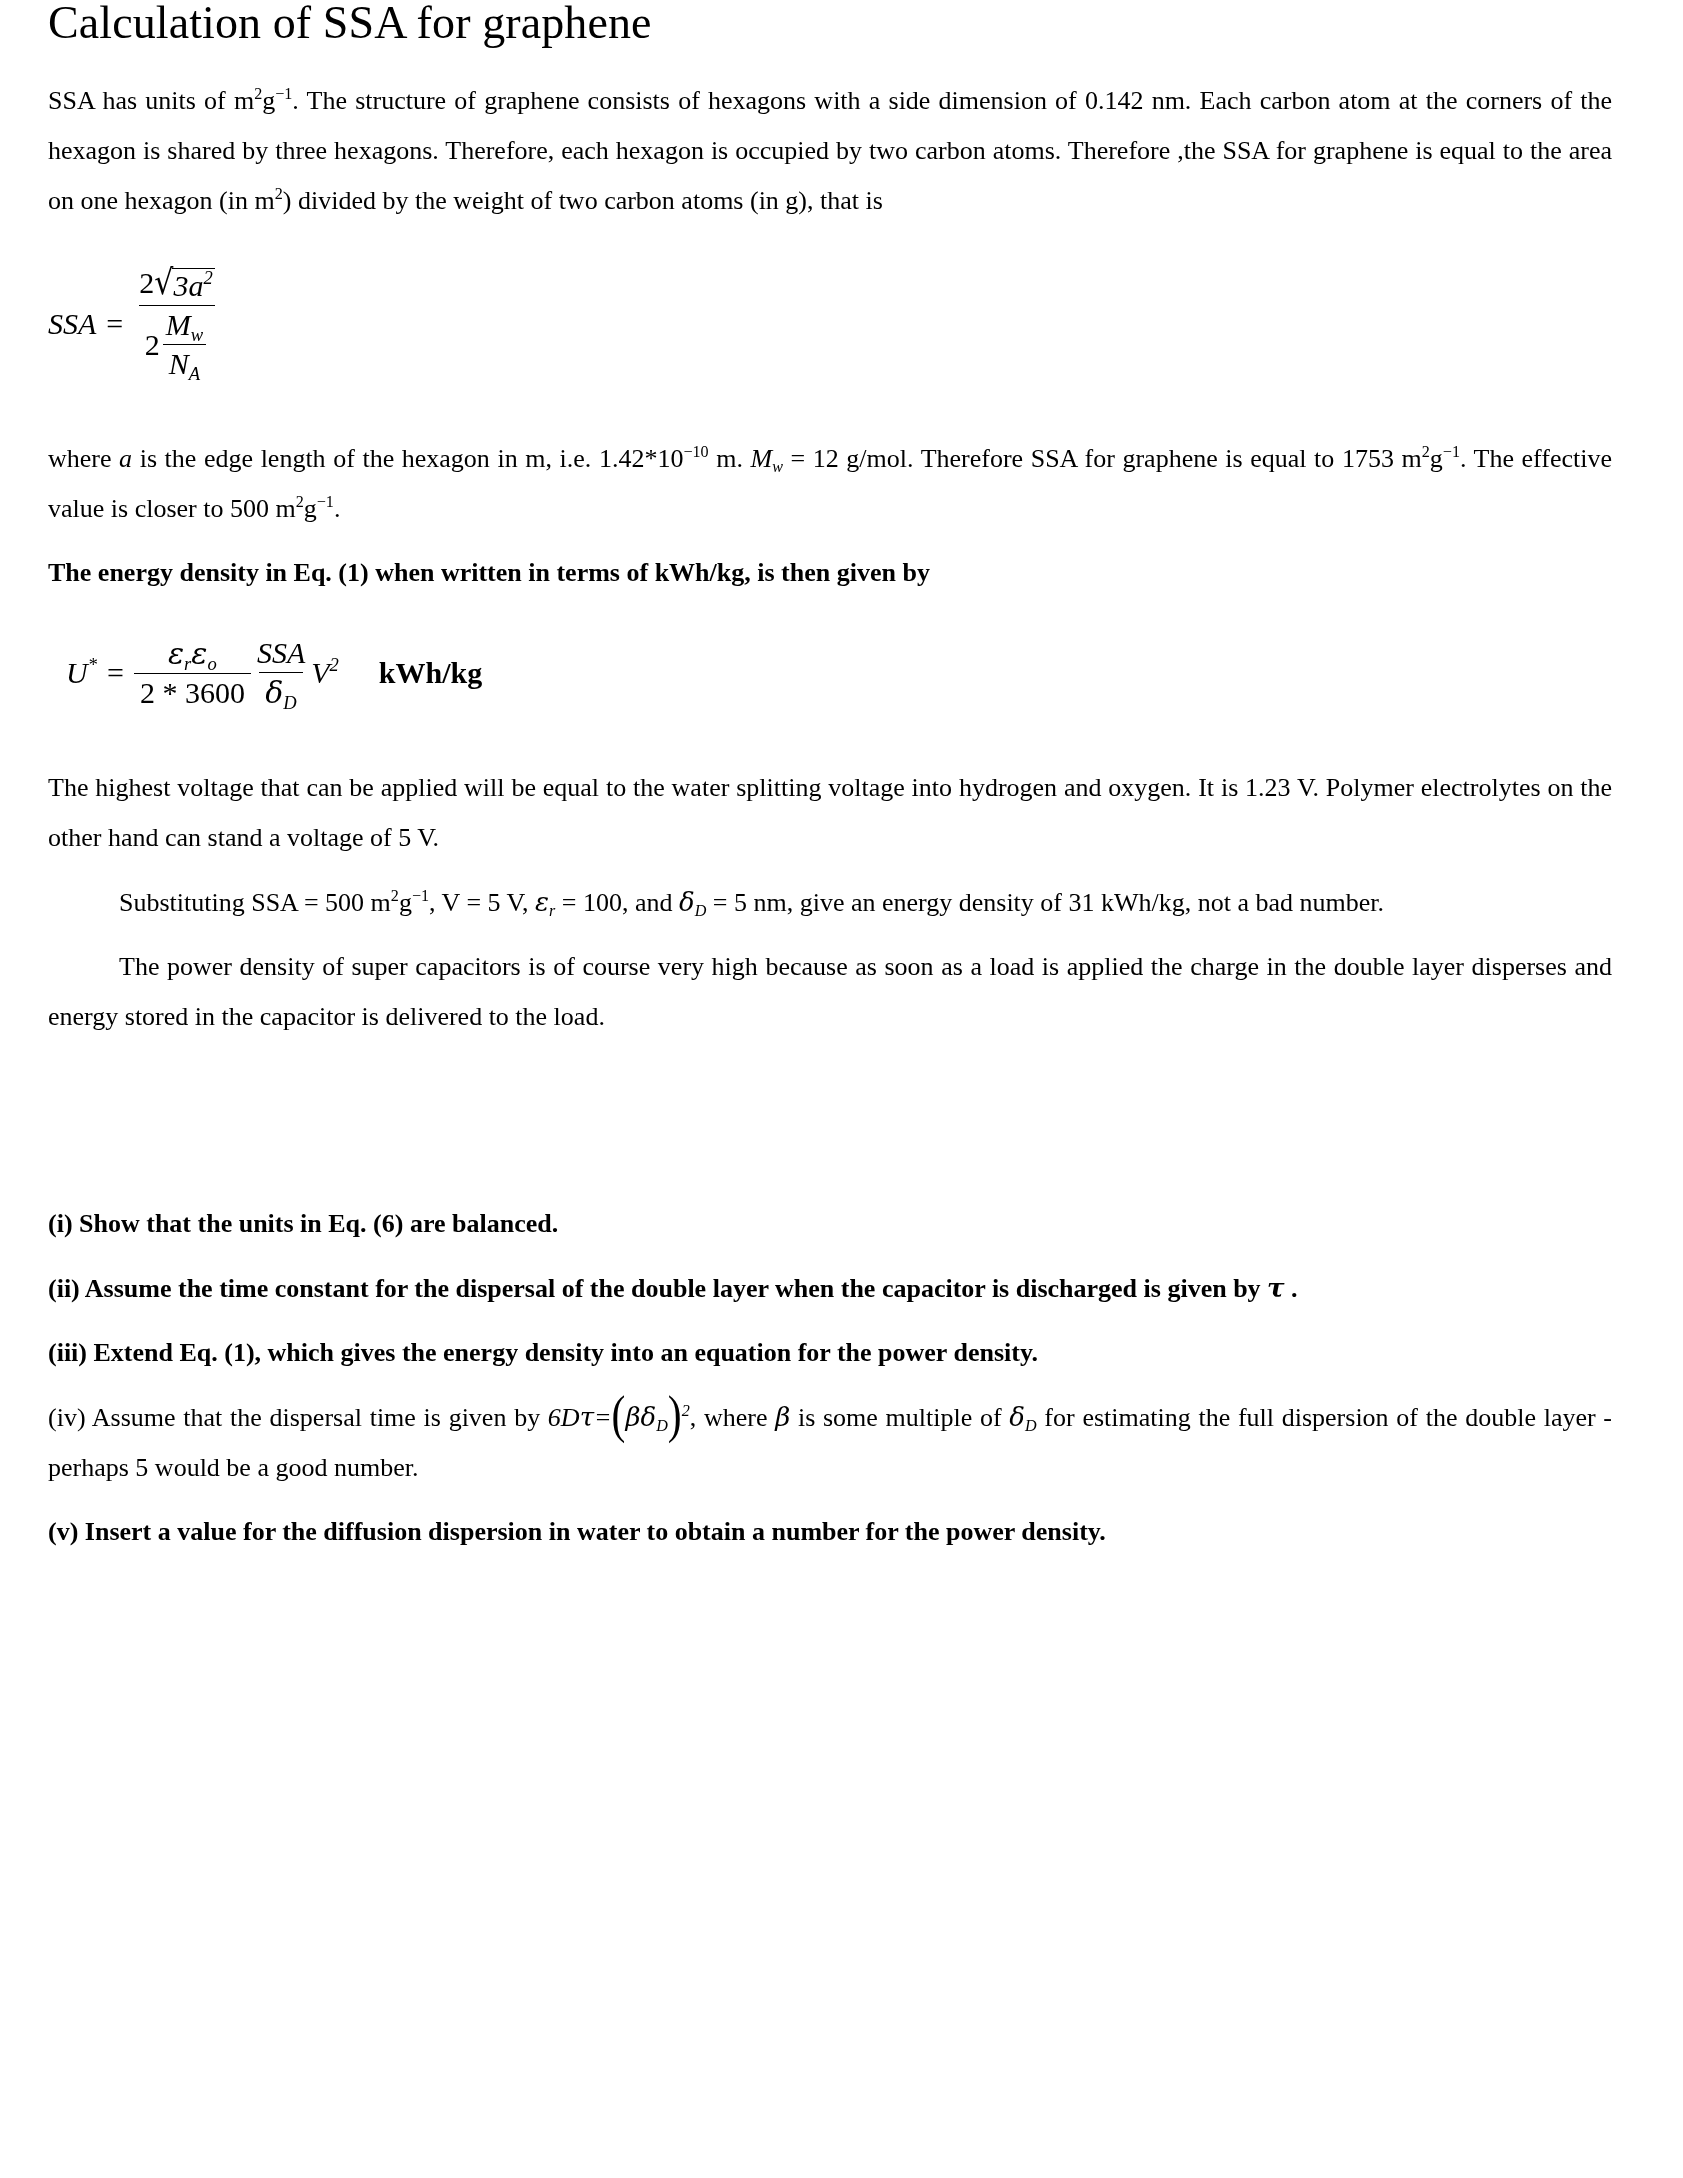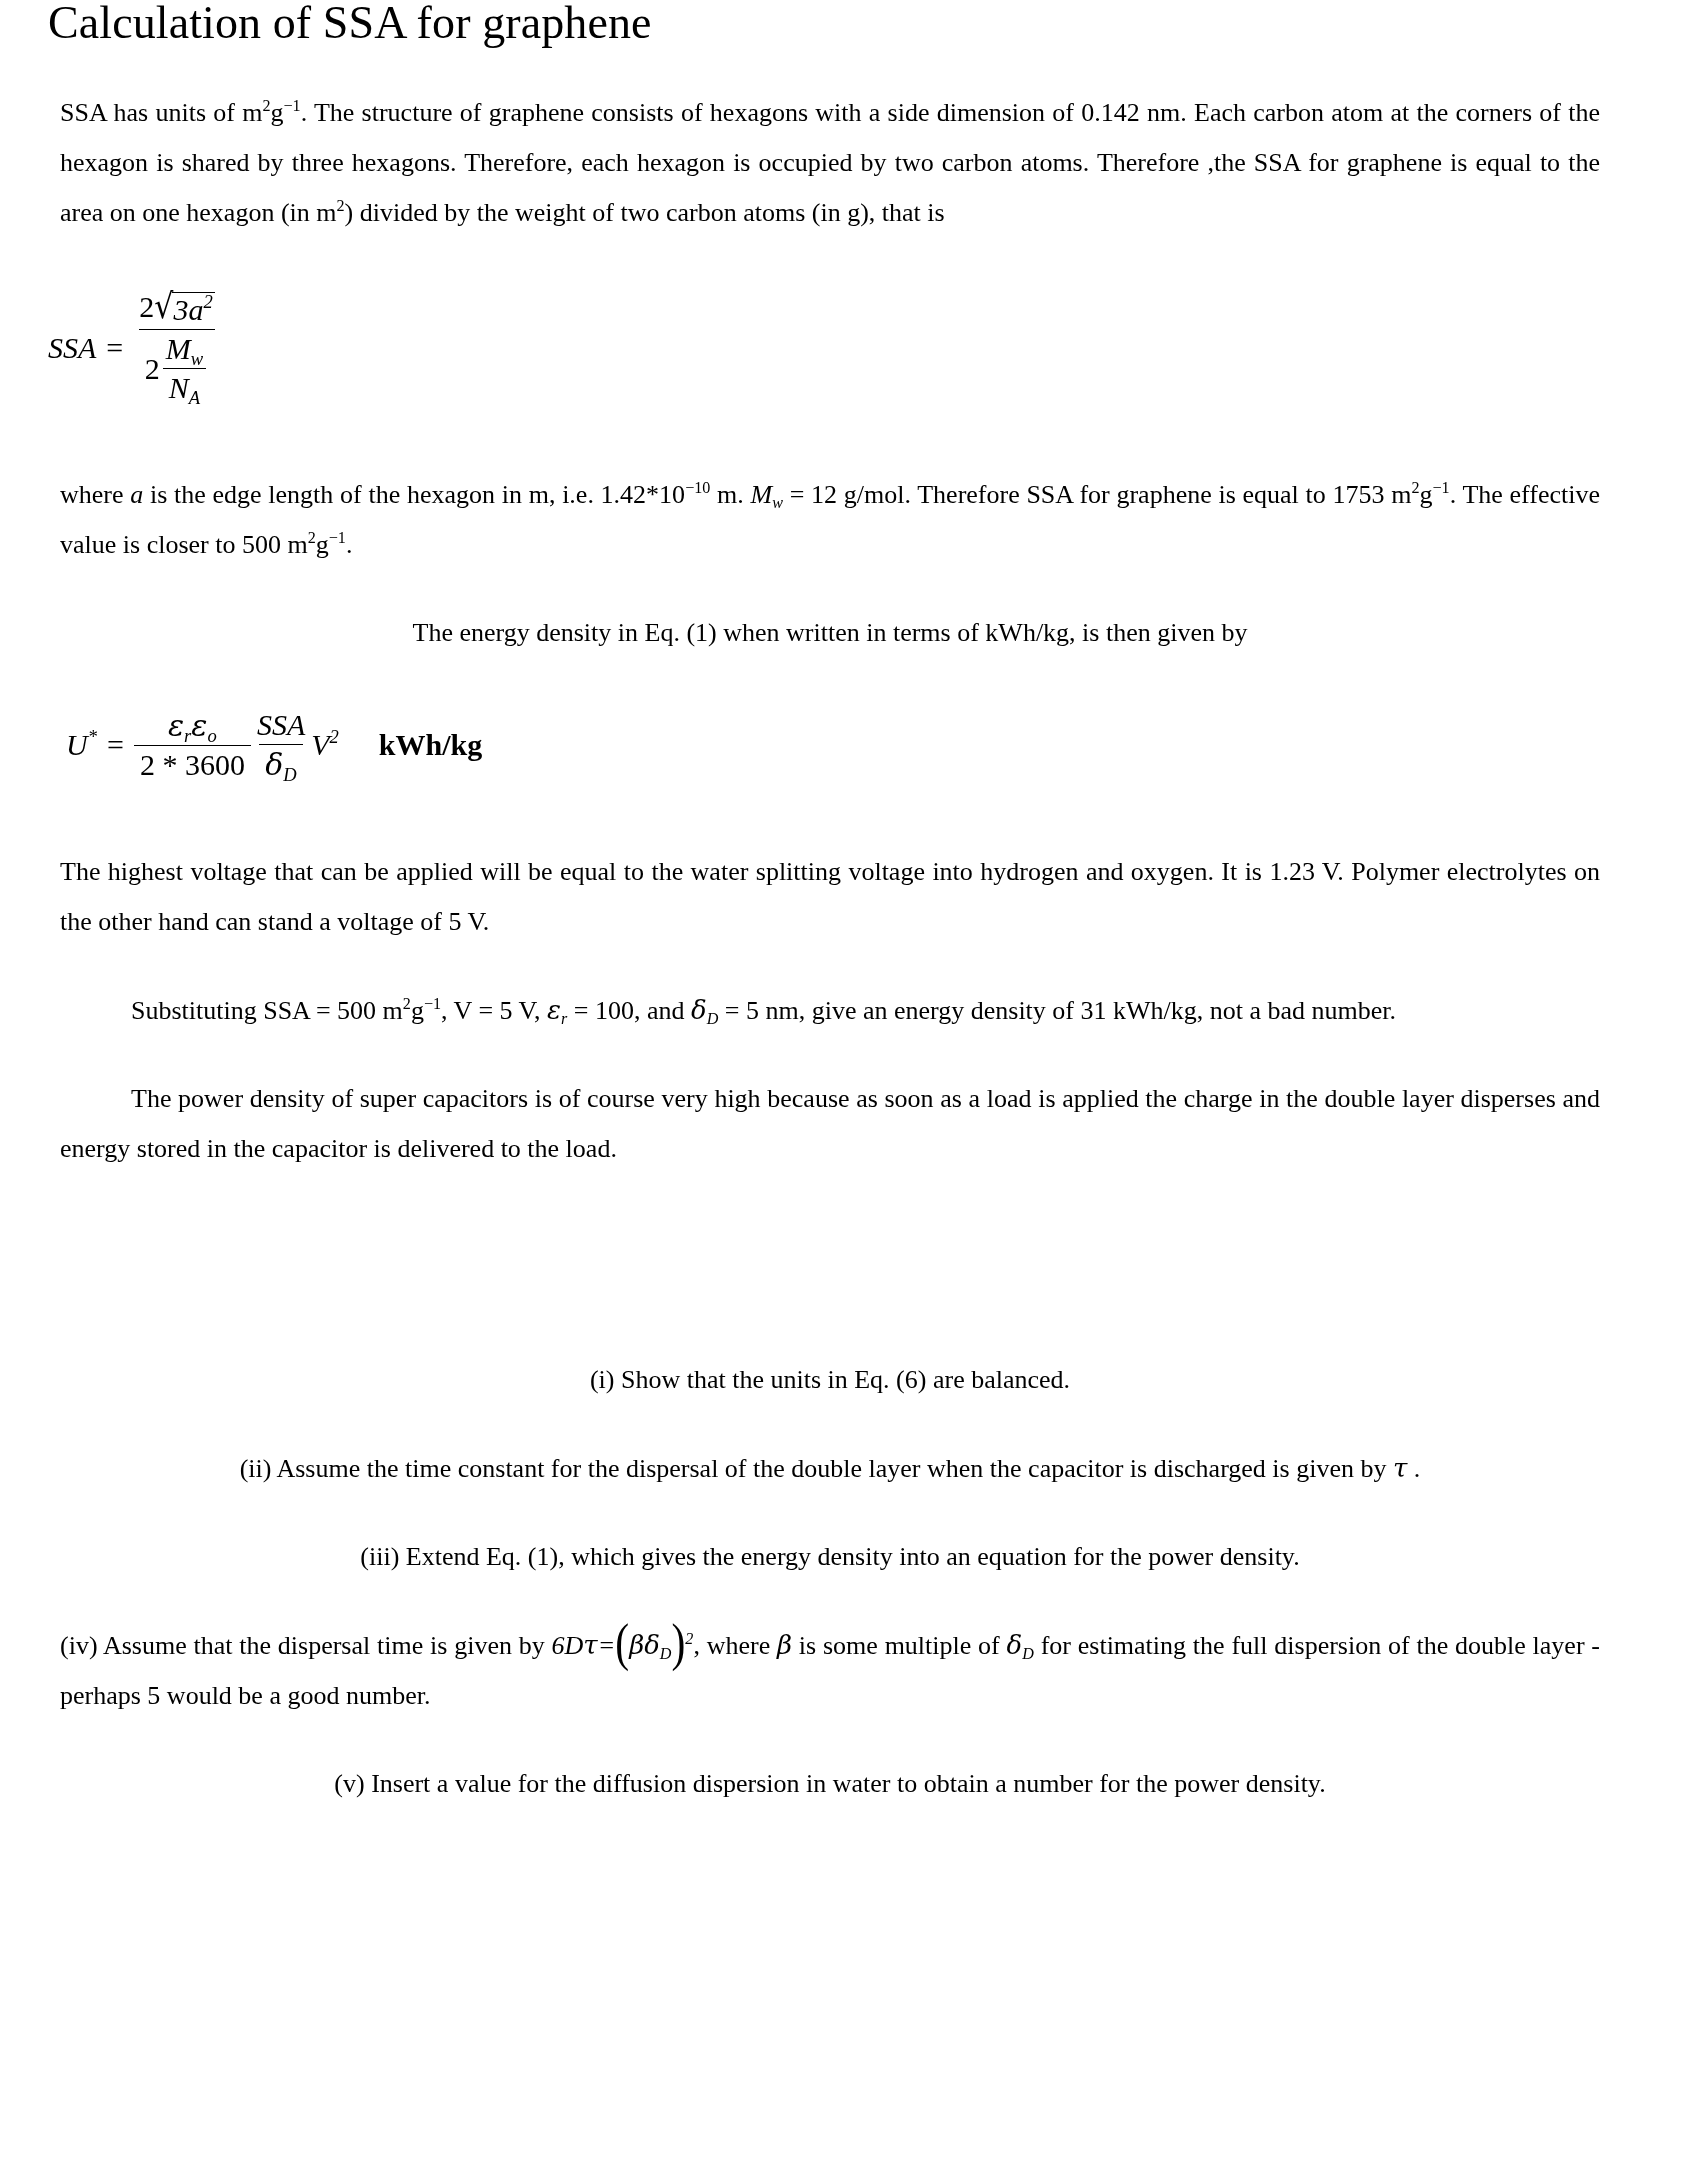--- a/index.html
+++ b/index.html
@@ -39,28 +39,29 @@
     padding: 0;
     letter-spacing: 0.1px;
   }
 
   .title-block { }
   .title-block-2 { margin-top: 0; }
 
   p.para {
     font-size: 26px;
     line-height: 50px;
-    margin: 12px;
+    margin: 0;
     padding: 0;
     text-align: justify;
     text-justify: inter-word;
   }
 
   p.para.last-line-natural {
-    text-align: center;
+    text-align: left;
+    font-weight: bold;
   }
 
   .indent { text-indent: 71px; }
 
   sup, sub {
     font-size: 0.62em;
     line-height: 0;
   }
   sup { vertical-align: 0.62em; }
   sub { vertical-align: -0.30em; }

